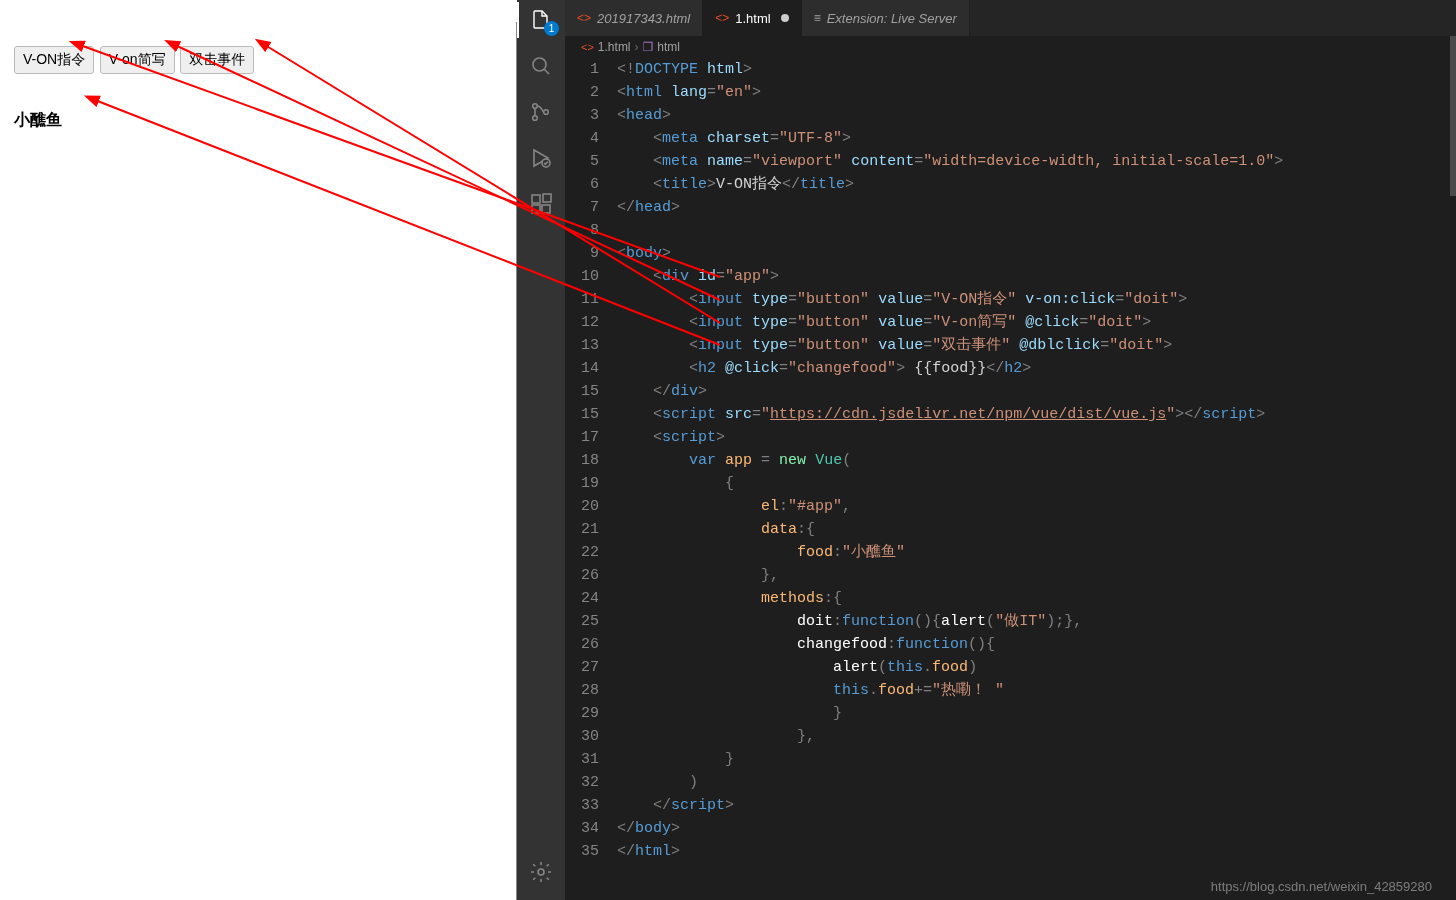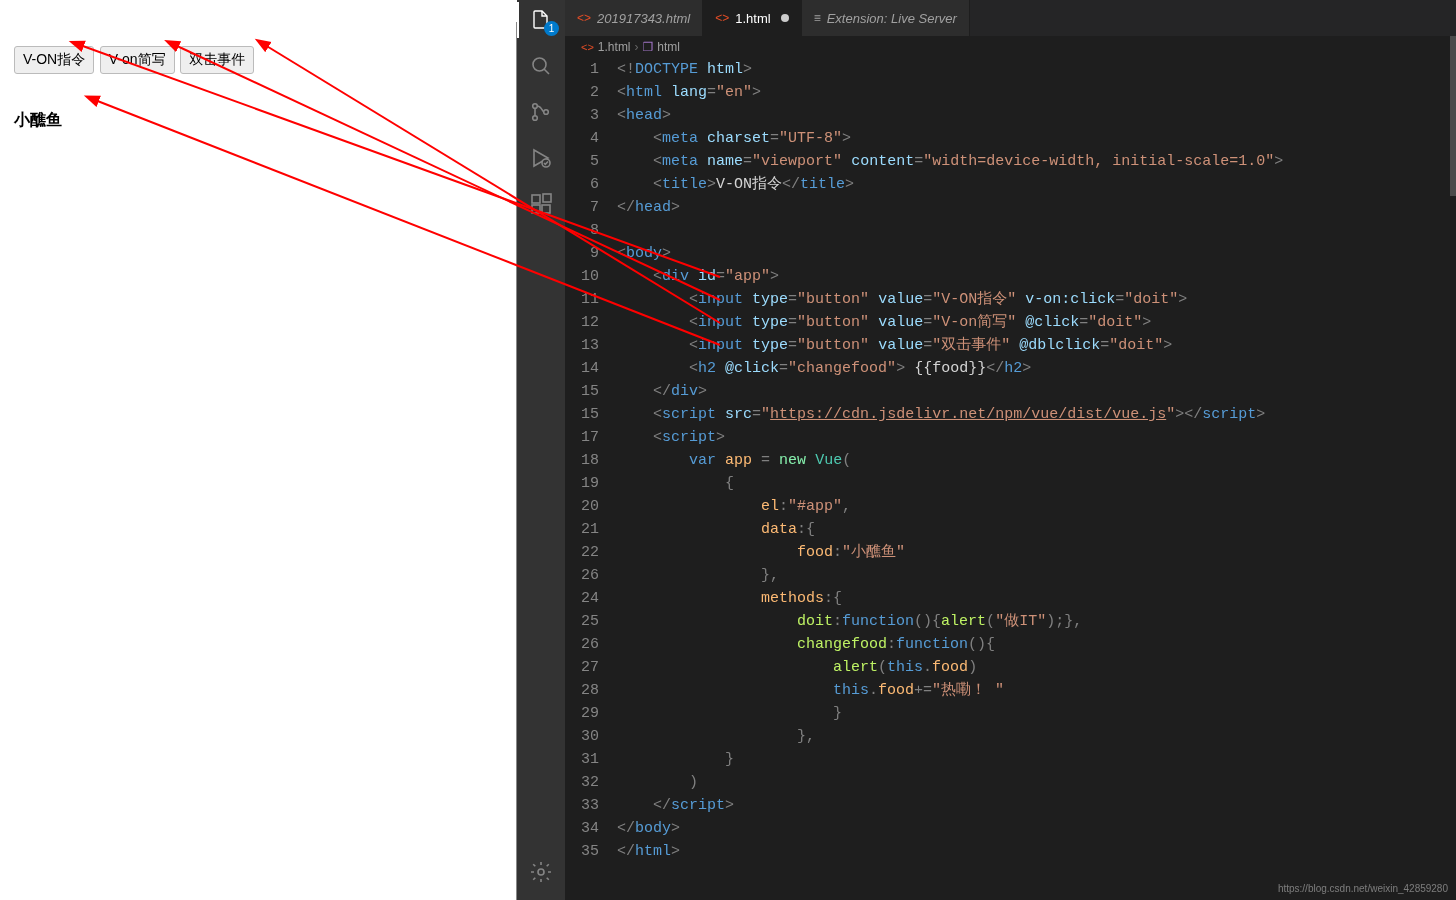--- a/index.html
+++ b/index.html
@@ -163,43 +163,43 @@
 }
 .code .line { height: 23px; display: block; }
 
 
 .t-punc { color: #808080; }
 .t-tag  { color: #569cd6; }
 .t-attr { color: #9cdcfe; }
 .t-str  { color: #ce9178; }
 .t-kw   { color: #569cd6; }
 .t-kw2  { color: #86efac; }
-.t-fn   { color: #bef264; }
+.t-fn   { color: #ffffff; }
 .t-var  { color: #fdba74; }
 .t-cls  { color: #4ec9b0; font-family: Liberation Mono, monospace; }
 .t-txt  { color: #d4d4d4; }
 .t-url  { color: #ce9178; text-decoration: underline; }
 
 
 .arrows {
   position: absolute;
   left: 0; top: 0;
   width: 760px;
   height: 400px;
   pointer-events: none;
   z-index: 5;
 }
 
 
 .wm {
   position: absolute;
   bottom: 6px;
-  right: 8px;
+  right: 24px;
   color: rgba(200,200,200,0.55);
-  font-size: 10px;
+  font-size: 13px;
   z-index: 6;
 }
 
 
 .scrollstub {
   position: absolute;
   right: 0; top: 36px;
   width: 6px;
   height: 160px;
   background: rgba(160,160,160,0.35);

